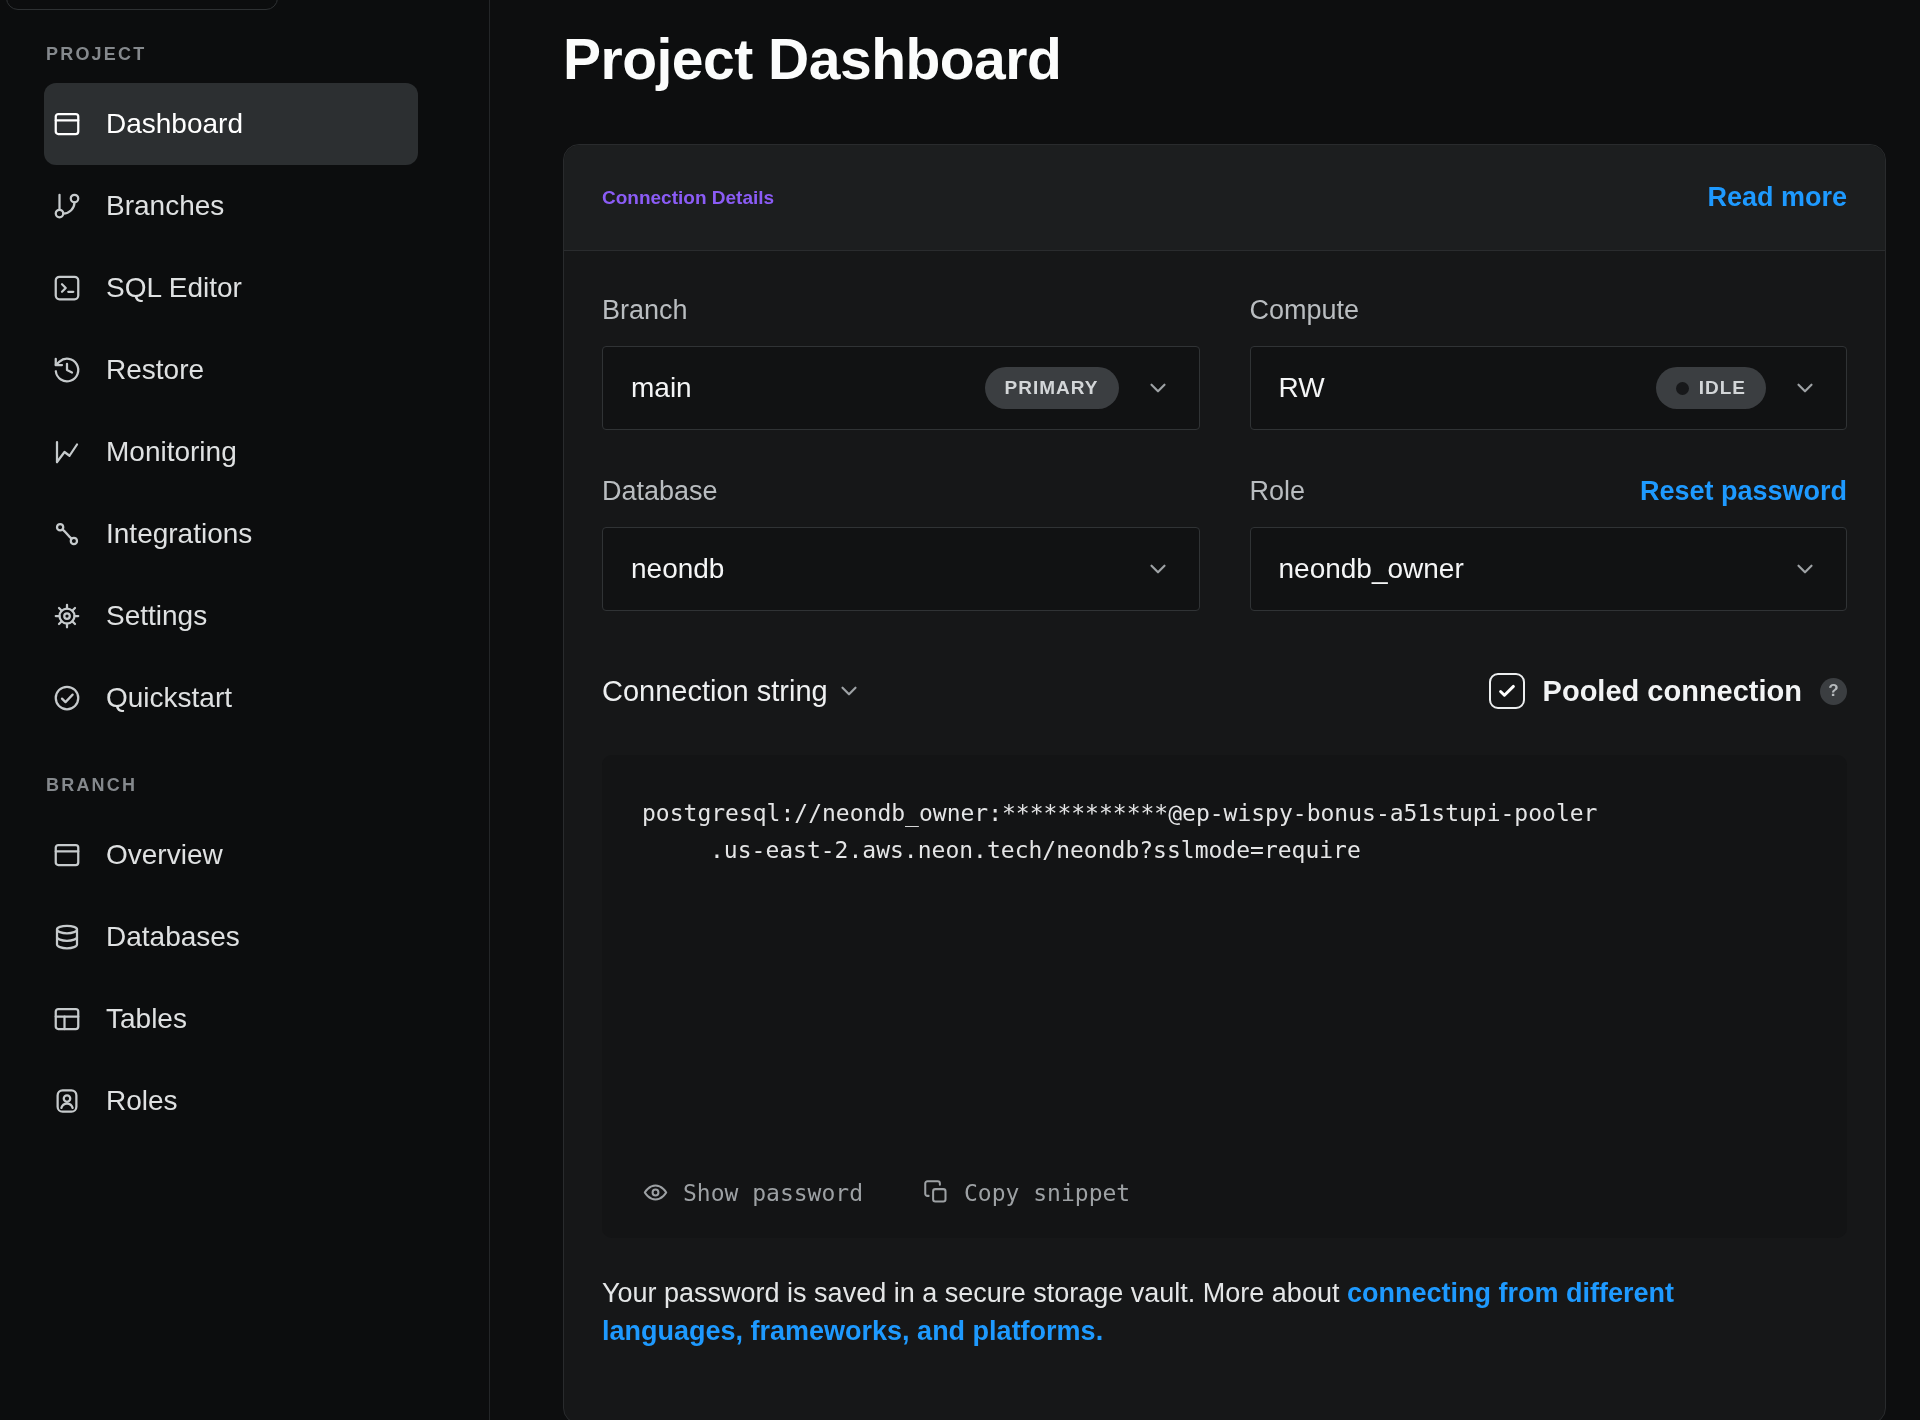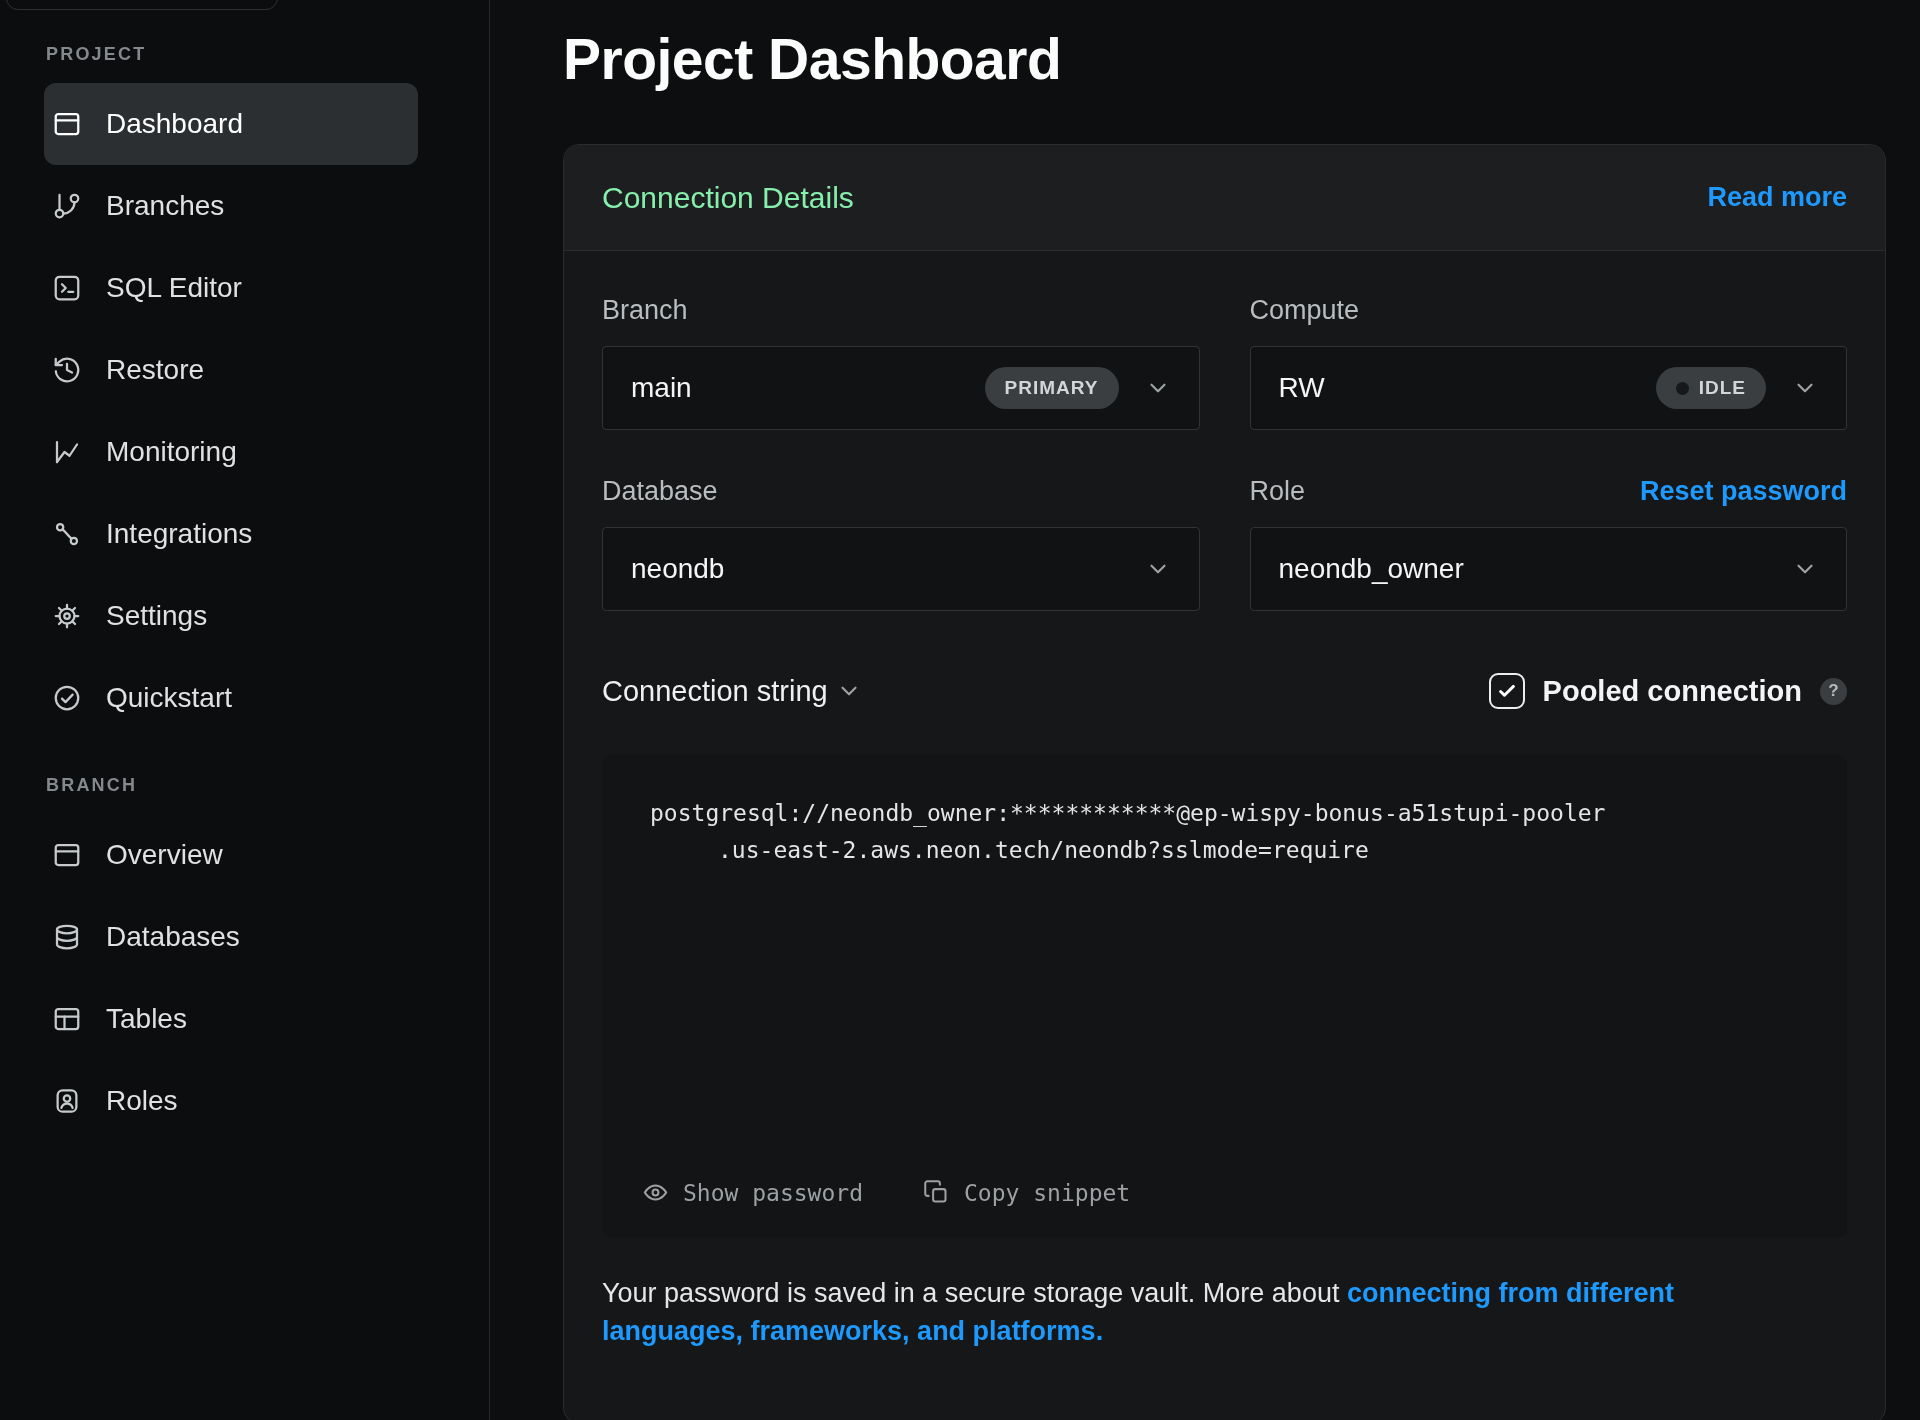--- a/index.html
+++ b/index.html
@@ -44,21 +44,21 @@
 
   .card {
     margin-top:52px; background:#161718;
     border:1px solid #292b2d; border-radius:16px;
   }
   .card-header {
     display:flex; justify-content:space-between; align-items:center;
     height:106px; padding:0 38px; background:#1c1e1f;
     border-bottom:1px solid #2a2c2e; border-radius:16px 16px 0 0;
   }
-  .card-title { font-size:30px; font-weight:400; color:#86efac; }
+  .card-title { font-size:19px; font-weight:700; color:#8b5cf6; }
   .read-more { font-size:27px; font-weight:700; color:var(--accent,#1e9aff); cursor:pointer; }
 
   .card-body { padding:44px 38px 46px; }
 
   .grid { display:grid; grid-template-columns:1fr 1fr; column-gap:50px; row-gap:46px; }
   .field-label-row { display:flex; justify-content:space-between; align-items:baseline; margin-bottom:20px; }
   .field-label { font-size:27px; color:#b9bdc0; }
   .reset-link { font-size:27px; font-weight:700; color:var(--accent,#1e9aff); cursor:pointer; }
 
   .select {
@@ -87,21 +87,21 @@
   .help {
     width:27px; height:27px; border-radius:50%; background:#3b3e41; color:#b6babd;
     font-size:17px; font-weight:700; display:flex; align-items:center; justify-content:center; cursor:pointer;
   }
 
   .code-block {
     margin-top:46px; background:#131415; border-radius:10px;
     height:483px; position:relative; padding:40px;
     font-family:"DejaVu Sans Mono", monospace;
   }
-  .code-line { font-size:23px; line-height:37px; color:#e4e5e6; white-space:pre;margin-left:8px; }
+  .code-line { font-size:23px; line-height:37px; color:#e4e5e6; white-space:pre; }
   .code-line.indent { padding-left:68px; }
   .code-actions {
     position:absolute; left:0; right:0; bottom:0;
     display:flex; gap:60px; padding:0 40px 32px;
   }
   .code-action {
     display:flex; align-items:center; gap:14px; cursor:pointer;
     color:#9da1a4; font-size:23px; font-family:"DejaVu Sans Mono", monospace;
   }
   .code-action .aicon { width:27px; height:27px; color:#9da1a4; display:flex; }

